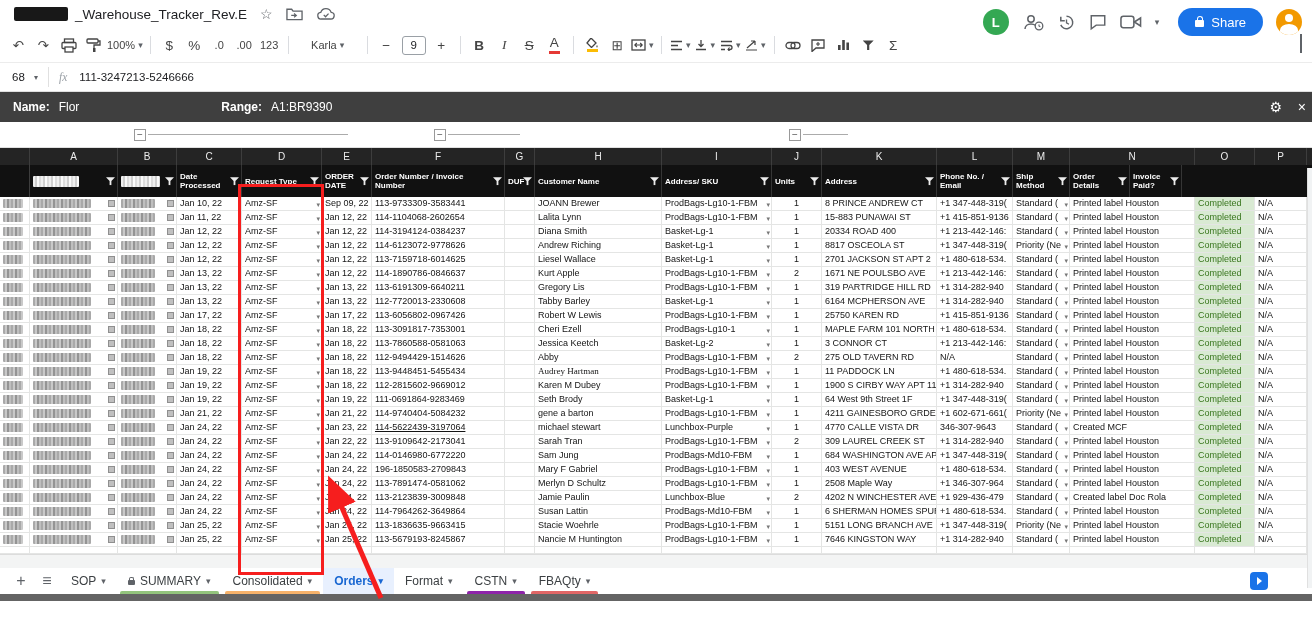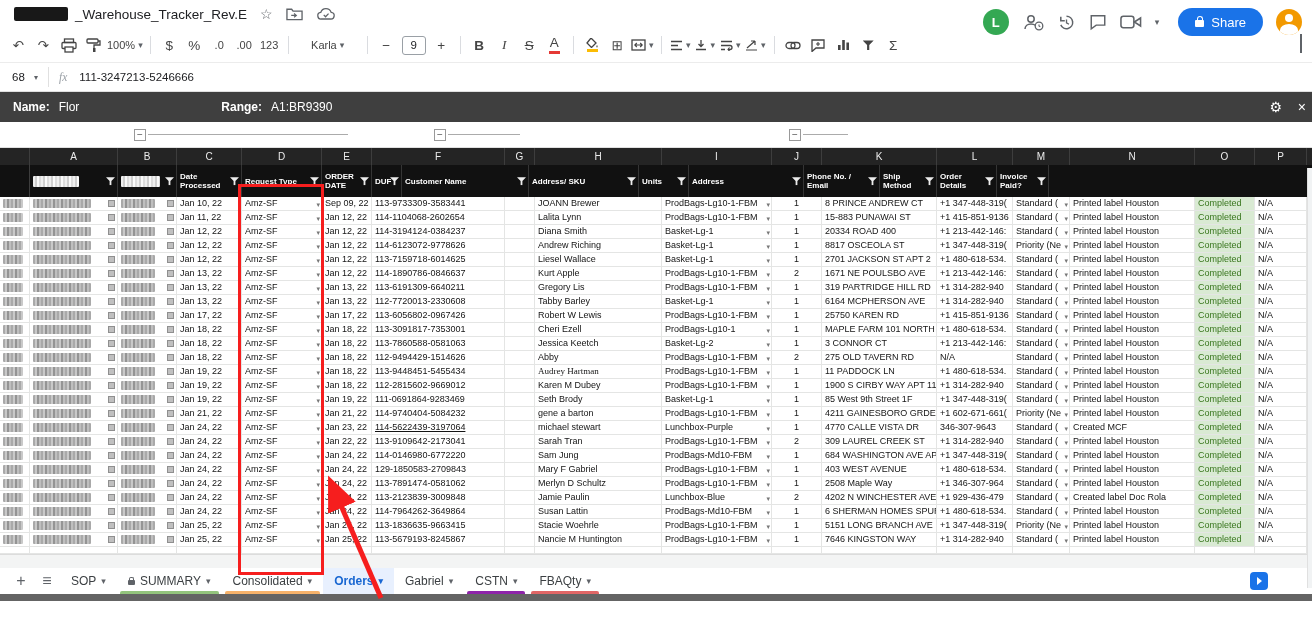--- a/index.html
+++ b/index.html
@@ -347,20 +347,24 @@
           <div class="funnel"></div>
         </div>
         <div class="hcell" style="width: 80px;">
           <span>Request Type</span>
           <div class="funnel"></div>
         </div>
         <div class="hcell" style="width: 50px;">
           <span>ORDER DATE</span>
           <div class="funnel"></div>
         </div>
+        <div class="hcell" style="width: 133px;">
+          <span>Order Number / Invoice Number</span>
+          <div class="funnel"></div>
+        </div>
         <div class="hcell" style="width: 30px;">
           <span>DUF</span>
           <div class="funnel"></div>
         </div>
         <div class="hcell" style="width: 127px;">
           <span>Customer Name</span>
           <div class="funnel"></div>
         </div>
         <div class="hcell" style="width: 110px;">
           <span>Address/ SKU</span>
@@ -783,21 +787,21 @@
             <div class="mini-sq"></div>
           </div>
           <div class="cell col-c" style="width: 65px;">Jan 19, 22</div>
           <div class="cell col-d" style="width: 80px;">Amz-SF<div class="dd">▾</div></div>
           <div class="cell col-e" style="width: 50px;">Jan 19, 22</div>
           <div class="cell col-f" style="width: 133px;">111-0691864-9283469</div>
           <div class="cell col-g" style="width: 30px;"></div>
           <div class="cell col-h" style="width: 127px;">Seth Brody</div>
           <div class="cell col-i" style="width: 110px;">Basket-Lg-1<div class="dd">▾</div></div>
           <div class="cell col-j center" style="width: 50px;">1</div>
-          <div class="cell col-k" style="width: 115px;">85 West 9th Street 1F</div>
+          <div class="cell col-k" style="width: 115px;">64 West 9th Street 1F</div>
           <div class="cell col-l" style="width: 76px;">+1 347-448-319(</div>
           <div class="cell col-m" style="width: 57px;">Standard (<div class="dd">▾</div></div>
           <div class="cell col-n" style="width: 125px;">Printed label Houston</div>
           <div class="cell col-o green" style="width: 60px;">Completed</div>
           <div class="cell col-p" style="width: 52px;">N/A</div>
         </div>
         <div class="trow">
           <div class="cell" style="width: 30px;">
             <div class="redact-blur" style="width: 20px;"></div>
           </div>
@@ -913,21 +917,21 @@
             <div class="redact-blur" style="width: 58px;"></div>
             <div class="mini-sq"></div>
           </div>
           <div class="cell col-b" style="width: 59px;">
             <div class="redact-blur" style="width: 34px;"></div>
             <div class="mini-sq"></div>
           </div>
           <div class="cell col-c" style="width: 65px;">Jan 24, 22</div>
           <div class="cell col-d" style="width: 80px;">Amz-SF<div class="dd">▾</div></div>
           <div class="cell col-e" style="width: 50px;">Jan 24, 22</div>
-          <div class="cell col-f" style="width: 133px;">129-1850583-2709843</div>
+          <div class="cell col-f" style="width: 133px;">196-1850583-2709843</div>
           <div class="cell col-g" style="width: 30px;"></div>
           <div class="cell col-h" style="width: 127px;">Mary F Gabriel</div>
           <div class="cell col-i" style="width: 110px;">ProdBags-Lg10-1-FBM<div class="dd">▾</div></div>
           <div class="cell col-j center" style="width: 50px;">1</div>
           <div class="cell col-k" style="width: 115px;">403 WEST AVENUE</div>
           <div class="cell col-l" style="width: 76px;">+1 480-618-534.</div>
           <div class="cell col-m" style="width: 57px;">Standard (<div class="dd">▾</div></div>
           <div class="cell col-n" style="width: 125px;">Printed label Houston</div>
           <div class="cell col-o green" style="width: 60px;">Completed</div>
           <div class="cell col-p" style="width: 52px;">N/A</div>
@@ -1108,21 +1112,21 @@
         <div class="tab">
           <span>Consolidated</span>
           <span class="caret">▾</span>
           <span class="tab-colorbar" style="background: rgb(246, 178, 107);"></span>
         </div>
         <div class="tab active">
           <span>Orders</span>
           <span class="caret">▾</span>
         </div>
         <div class="tab">
-          <span>Gabriel</span>
+          <span>Format</span>
           <span class="caret">▾</span>
         </div>
         <div class="tab">
           <span>CSTN</span>
           <span class="caret">▾</span>
           <span class="tab-colorbar" style="background: rgb(142, 36, 170);"></span>
         </div>
         <div class="tab">
           <span>FBAQty</span>
           <span class="caret">▾</span>

